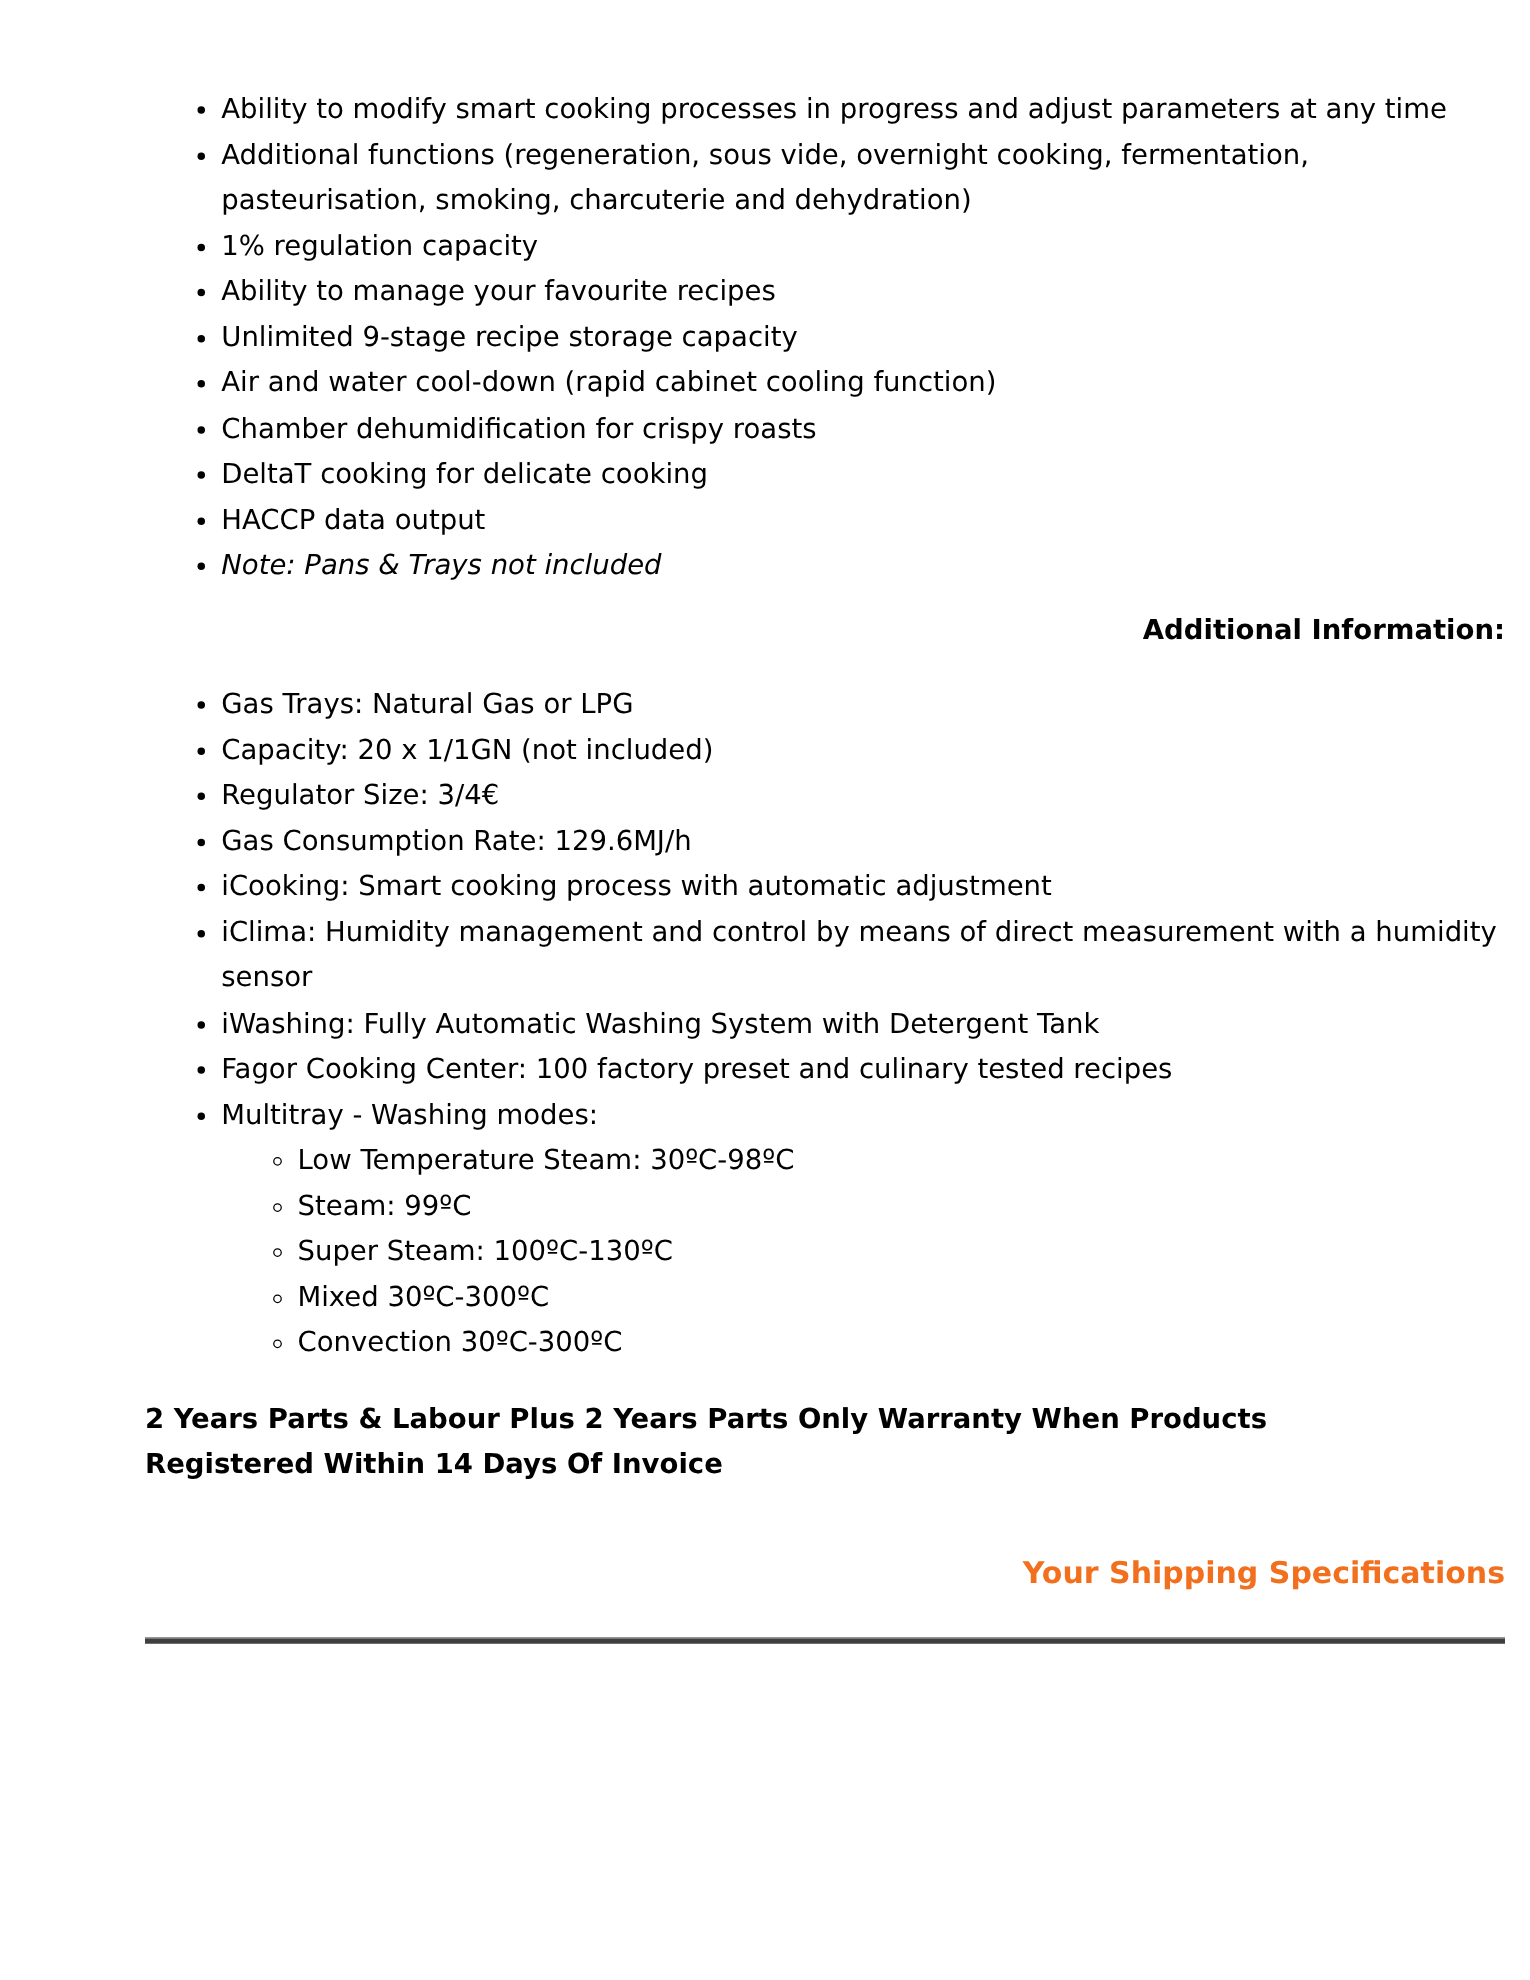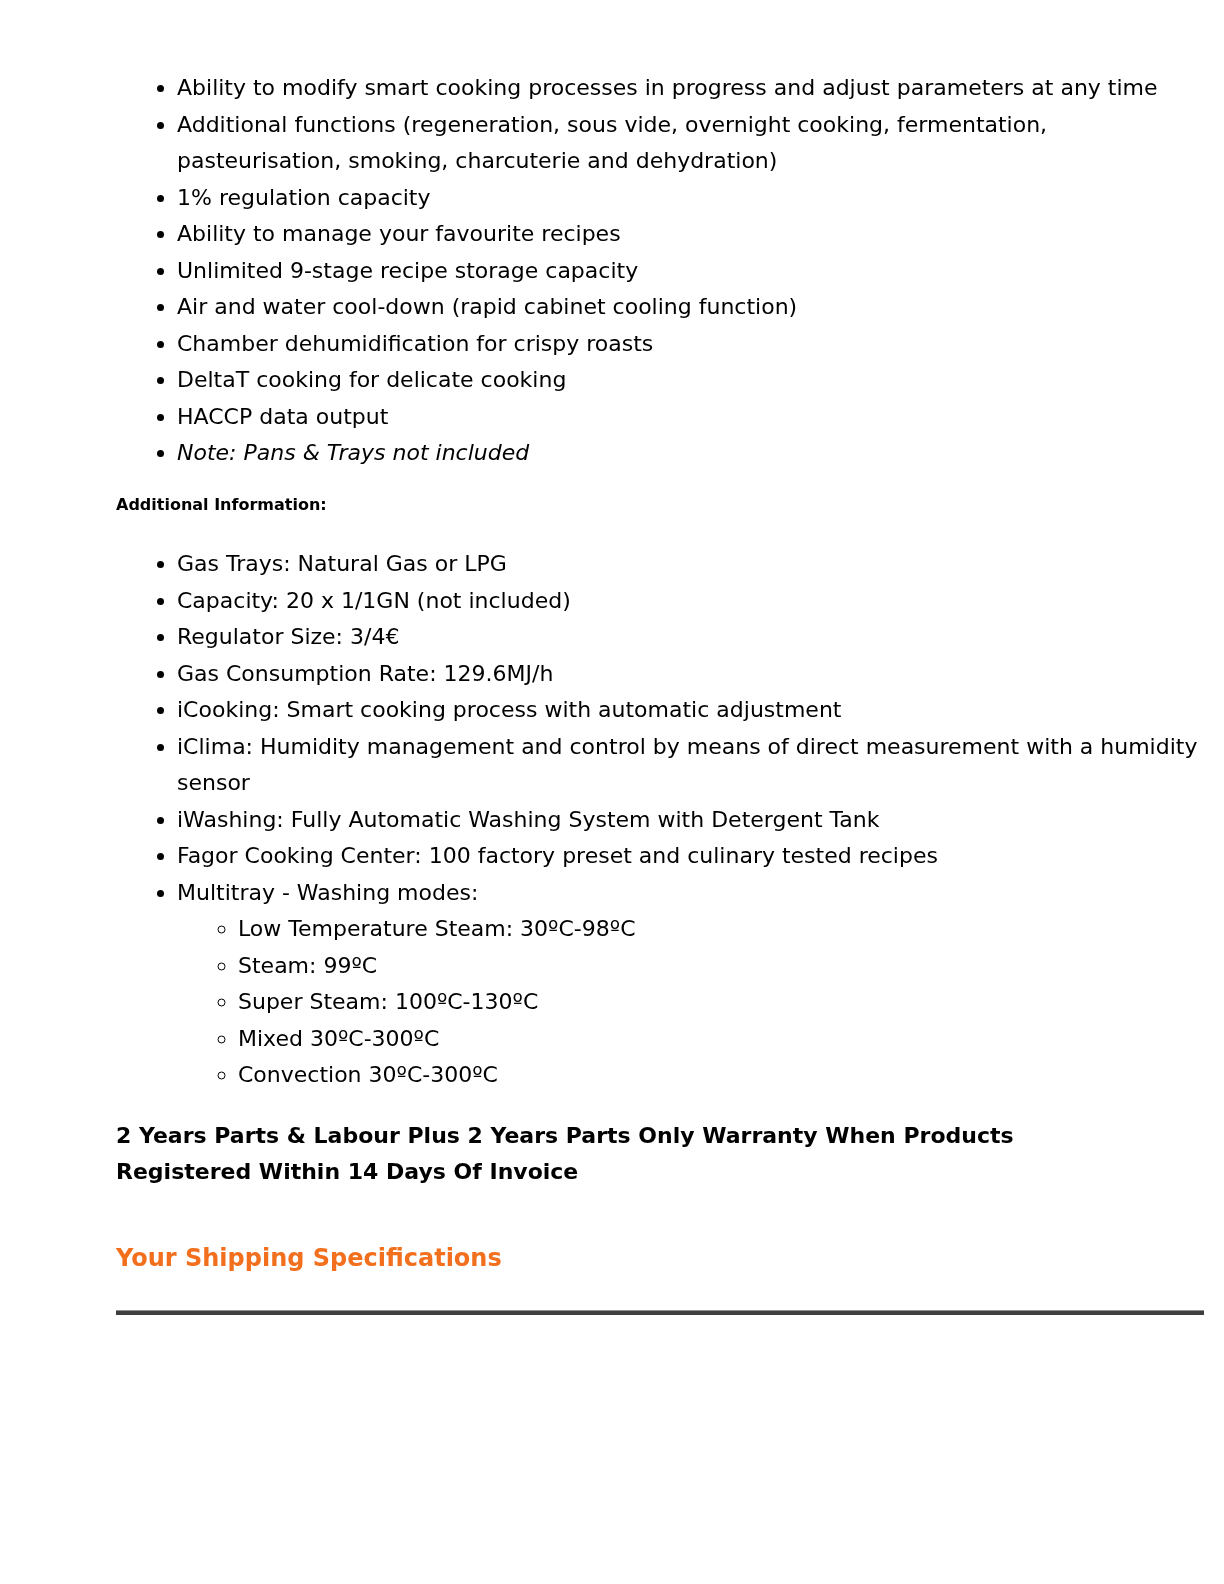--- a/index.html
+++ b/index.html
@@ -39,39 +39,41 @@
     padding: 0 0 0 61px;
     list-style-type: circle;
   }
   ul.sub-bullets li {
     font-size: 22px;
     line-height: 36.5px;
   }
 
   .section-heading {
     margin: 15px 0 23px 0;
-    font-size: 16px;
+    font-size: 22px;
     line-height: 36.5px;
     font-weight: bold;
+    text-align: right;
   }
 
   .warranty {
     margin: 24px 0 0 0;
     font-size: 22px;
     line-height: 36.5px;
     font-weight: bold;
     max-width: 1010px;
   }
 
   .shipping-heading {
     margin: 52px 0 0 0;
     font-size: 24px;
     line-height: 31px;
     font-weight: bold;
     color: #f26f1d;
+    text-align: right;
   }
 
   .divider {
     margin-top: 36px;
     height: 4px;
     background: #3f3f3f;
     border-top: 1px solid #8f8f8f;
   }
 
   

